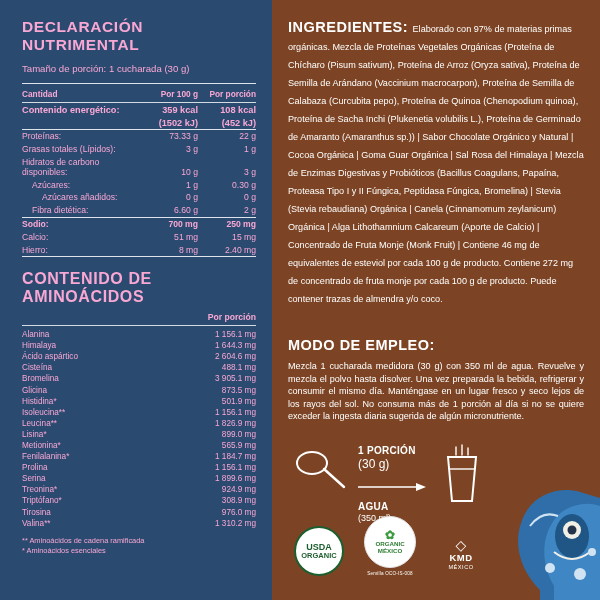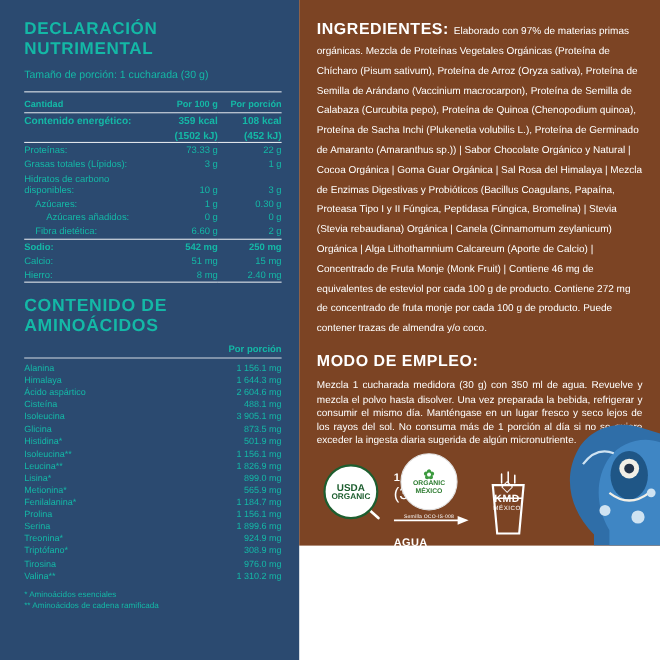--- a/index.html
+++ b/index.html
@@ -10,21 +10,21 @@
   }
   .page {
     position: relative;
     width: 600px; height: 600px;
     display: flex;
   }
   
   .left {
     width: 272px; height: 600px;
     background: #2b4a70;
-    color: #14b8a6;
+    color: #f9a8d4;
     padding: 18px 16px 10px 22px;
     position: relative;
   }
   .left h1 {
     font-size: 15.5px;
     letter-spacing: 0.6px;
     font-weight: bold;
     margin-bottom: 9px;
   }
   .serving {
@@ -71,52 +71,52 @@
     padding-bottom: 3px; margin-bottom: 3px;
   }
   table.aminos {
     width: 100%; border-collapse: collapse; font-size: 8.2px;
   }
   table.aminos td { padding: 1.05px 0; }
   table.aminos td.num { text-align: right; }
   .footnotes { margin-top: 7px; font-size: 7.4px; line-height: 1.45; }
   
   .right {
-    width: 328px; height: 496px;
+    width: 328px; height: 600px;
     background: #7c4424;
     color: #ffffff;
     padding: 18px 16px 8px 16px;
     position: relative;
   }
   .right h2 {
     font-size: 14.5px; letter-spacing: .5px; font-weight: bold;
     display: inline;
   }
   .ingredients-body {
     font-size: 9.1px; line-height: 1.33; text-align: justify;
     margin-top: 2px;
   }
   .modo {
-    margin-top: 14px;
+    margin-top: 30px;
   }
   .modo-body {
     font-size: 9.1px; line-height: 1.38; text-align: justify; margin-top: 6px;
   }
   
   .diagram {
     margin-top: 16px;
     display: flex;
     align-items: flex-start;
     gap: 10px;
     padding-left: 6px;
   }
   .spoon { width: 54px; height: 54px; position: relative; flex: none; margin-top: 4px;}
   .dosage { flex: none; padding-top: 6px; }
   .dosage .t1 { font-size: 10px; font-weight: bold; letter-spacing:.3px;}
-  .dosage .t2 { font-size: 15px; margin-top: 1px;}
+  .dosage .t2 { font-size: 12px; margin-top: 1px;}
   .arrow { margin: 7px 0 5px 0; }
   .dosage .t3 { font-size: 10px; font-weight: bold; letter-spacing:.3px;}
   .dosage .t4 { font-size: 9px; margin-top: 1px;}
   .glass { flex: none; margin-top: 4px; }
   
   .seals {
     position: absolute;
     bottom: 24px; left: 22px;
     display: flex; align-items: flex-end; gap: 20px;
   }
@@ -205,21 +205,21 @@
             <td class="num">0 g</td>
             <td class="num">0 g</td>
           </tr>
           <tr class=" thickline">
             <td class="lbl indent1">Fibra dietética:</td>
             <td class="num">6.60 g</td>
             <td class="num">2 g</td>
           </tr>
           <tr>
             <td class="lbl bold">Sodio:</td>
-            <td class="num bold">542 mg</td>
+            <td class="num bold">700 mg</td>
             <td class="num bold">250 mg</td>
           </tr>
           <tr>
             <td class="lbl">Calcio:</td>
             <td class="num">51 mg</td>
             <td class="num">15 mg</td>
           </tr>
           <tr class=" thickline">
             <td class="lbl">Hierro:</td>
             <td class="num">8 mg</td>
@@ -242,21 +242,21 @@
           </tr>
           <tr>
             <td>Ácido aspártico</td>
             <td class="num">2 604.6 mg</td>
           </tr>
           <tr>
             <td>Cisteína</td>
             <td class="num">488.1 mg</td>
           </tr>
           <tr>
-            <td>Isoleucina</td>
+            <td>Bromelina</td>
             <td class="num">3 905.1 mg</td>
           </tr>
           <tr>
             <td>Glicina</td>
             <td class="num">873.5 mg</td>
           </tr>
           <tr>
             <td>Histidina*</td>
             <td class="num">501.9 mg</td>
           </tr>
@@ -301,22 +301,22 @@
             <td class="num">976.0 mg</td>
           </tr>
           <tr>
             <td>Valina**</td>
             <td class="num">1 310.2 mg</td>
           </tr>
         </tbody>
     </table>
 
     <div class="footnotes">
+      <div>** Aminoácidos de cadena ramificada</div>
       <div>* Aminoácidos esenciales</div>
-      <div>** Aminoácidos de cadena ramificada</div>
     </div>
   </section>
 
   <section class="right">
     <div>
       <h2>INGREDIENTES:</h2>
       <span class="ingredients-body" style="display:inline">Elaborado con 97% de materias primas orgánicas. Mezcla de Proteínas Vegetales Orgánicas (Proteína de Chícharo (Pisum sativum), Proteína de Arroz (Oryza sativa), Proteína de Semilla de Arándano (Vaccinium macrocarpon), Proteína de Semilla de Calabaza (Curcubita pepo), Proteína de Quinoa (Chenopodium quinoa), Proteína de Sacha Inchi (Plukenetia volubilis L.), Proteína de Germinado de Amaranto (Amaranthus sp.)) | Sabor Chocolate Orgánico y Natural | Cocoa Orgánica | Goma Guar Orgánica | Sal Rosa del Himalaya | Mezcla de Enzimas Digestivas y Probióticos (Bacillus Coagulans, Papaína, Proteasa Tipo I y II Fúngica, Peptidasa Fúngica, Bromelina) | Stevia (Stevia rebaudiana) Orgánica | Canela (Cinnamomum zeylanicum) Orgánica | Alga Lithothamnium Calcareum (Aporte de Calcio) | Concentrado de Fruta Monje (Monk Fruit) | Contiene 46 mg de equivalentes de esteviol por cada 100 g de producto. Contiene 272 mg de concentrado de fruta monje por cada 100 g de producto. Puede contener trazas de almendra y/o coco.</span>
     </div>
 
     <div class="modo">

